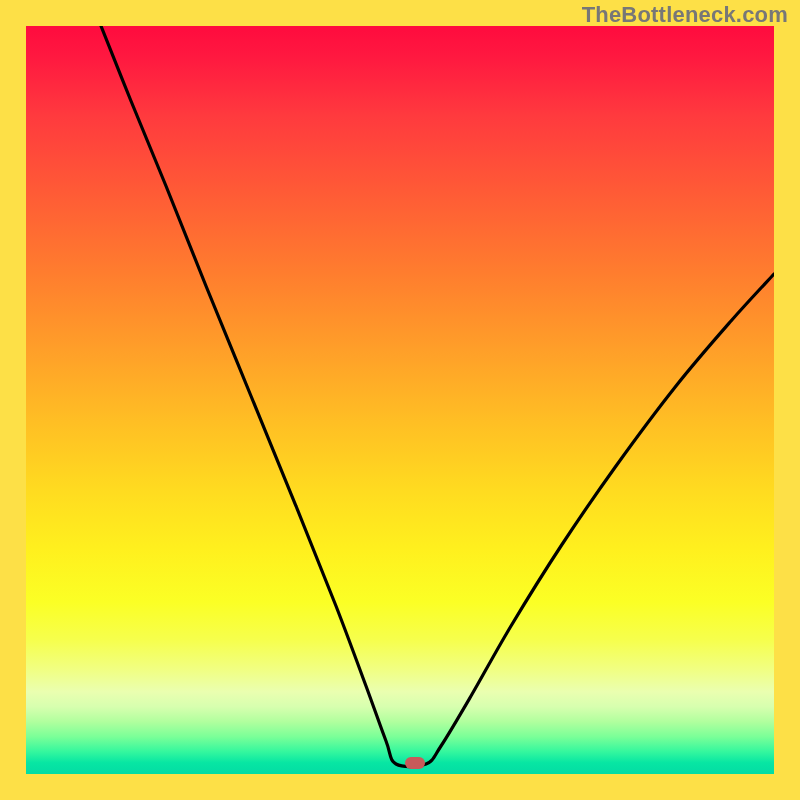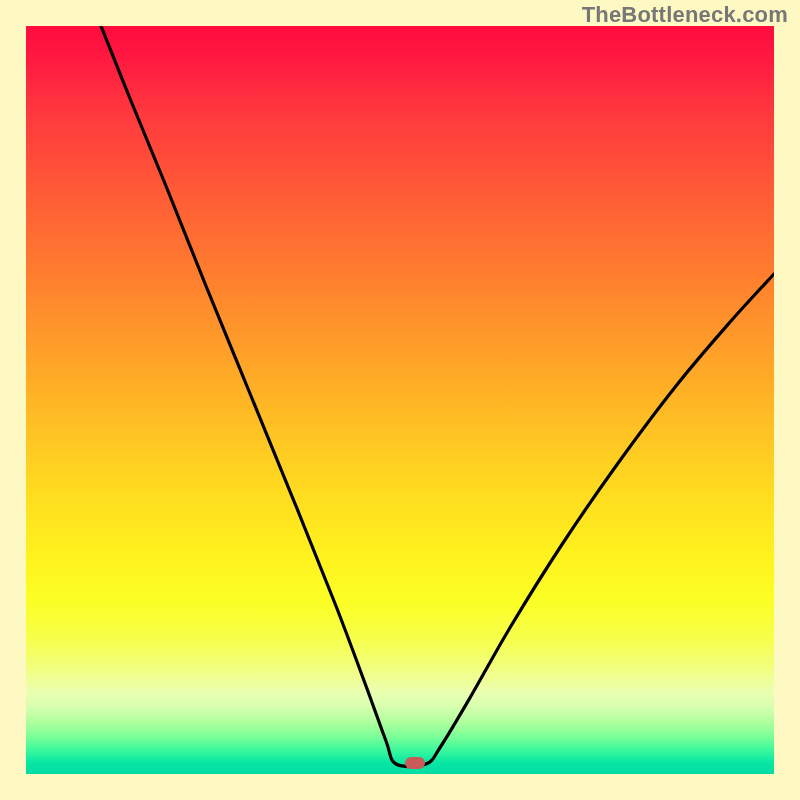--- a/index.html
+++ b/index.html
@@ -10,21 +10,21 @@
     background: #000;
     overflow: hidden;
     font-family: Arial, Helvetica, sans-serif;
   }
   .frame {
     position: absolute;
     left: 0;
     top: 0;
     width: 800px;
     height: 800px;
-    background: #fef9c3;
+    background: #fde047;
   }
   .watermark {
     position: absolute;
     top: 2px;
     right: 12px;
     color: #777;
     font-size: 22px;
     font-weight: bold;
     letter-spacing: 0.2px;
     z-index: 50;

